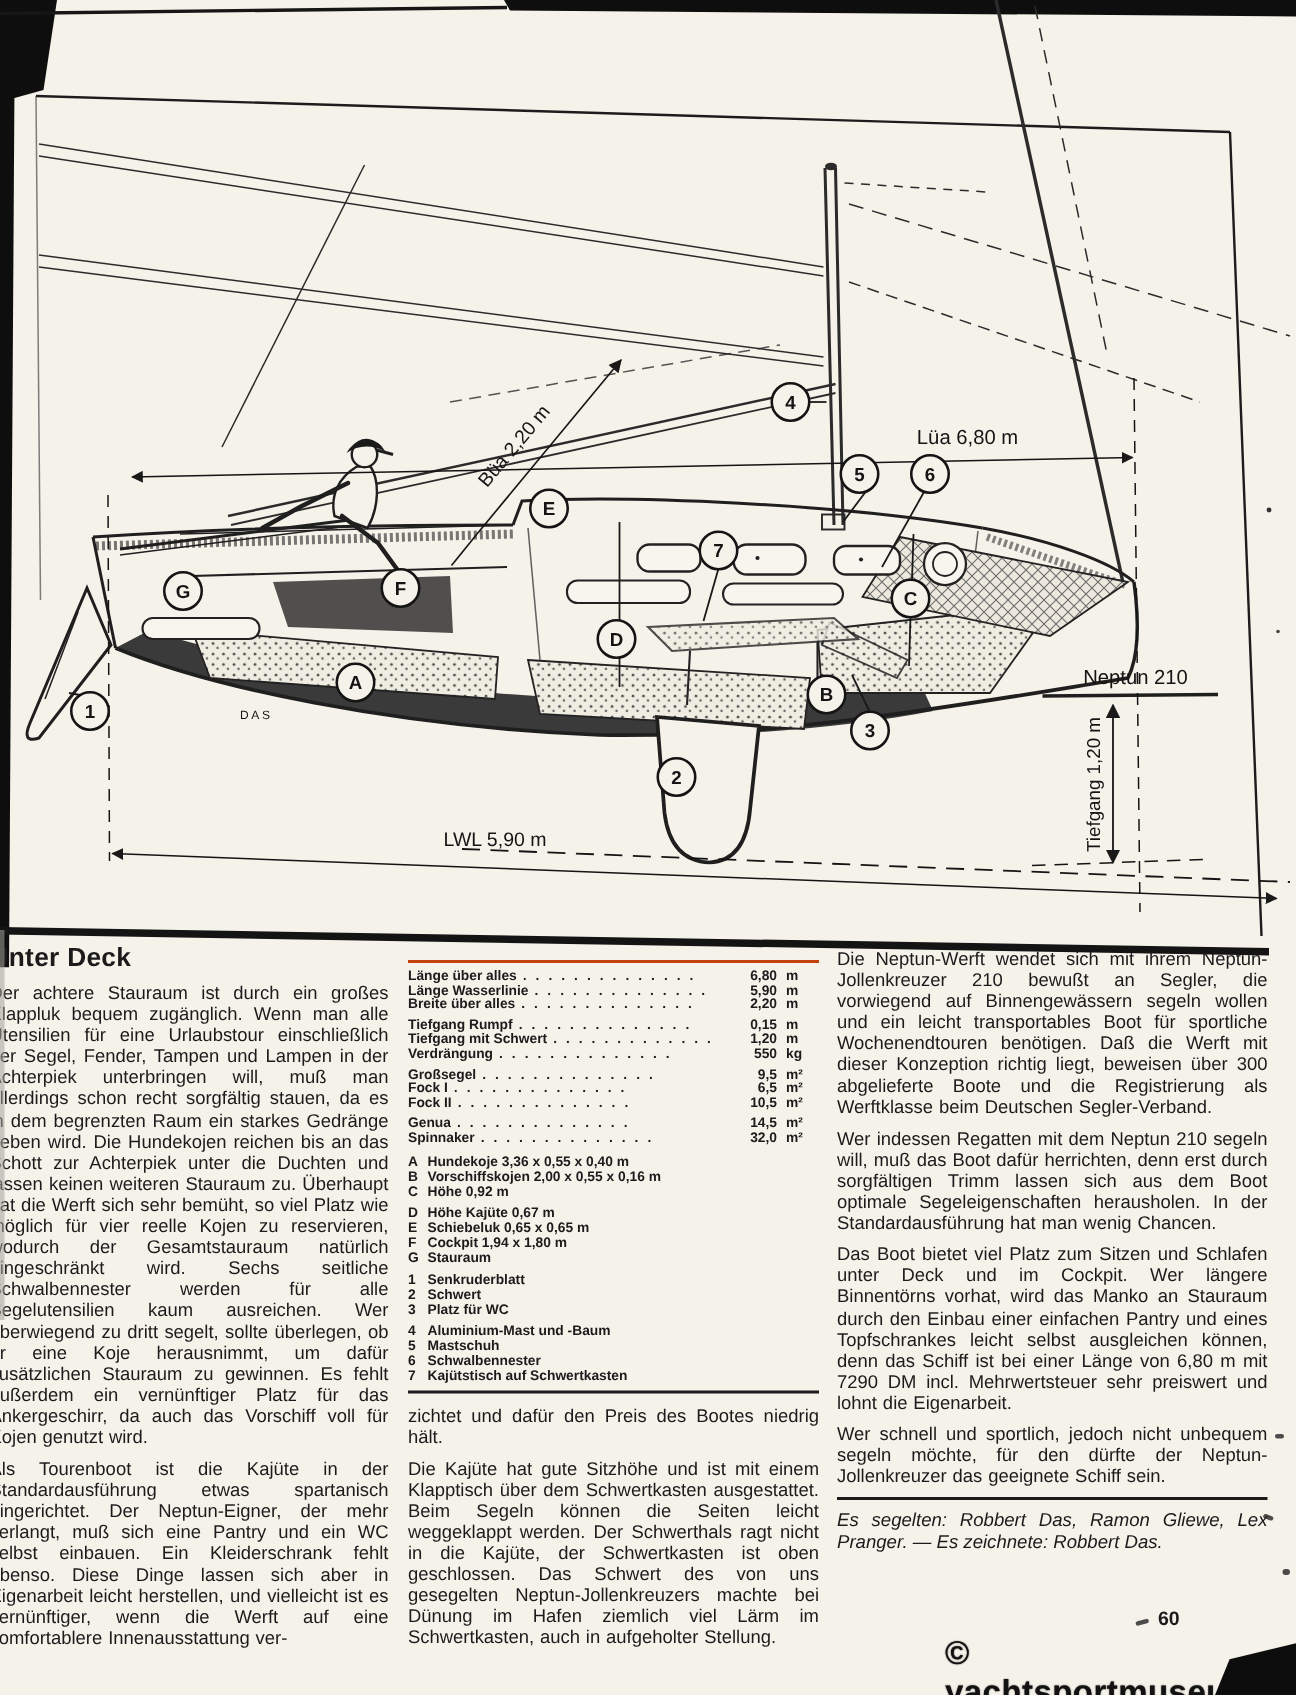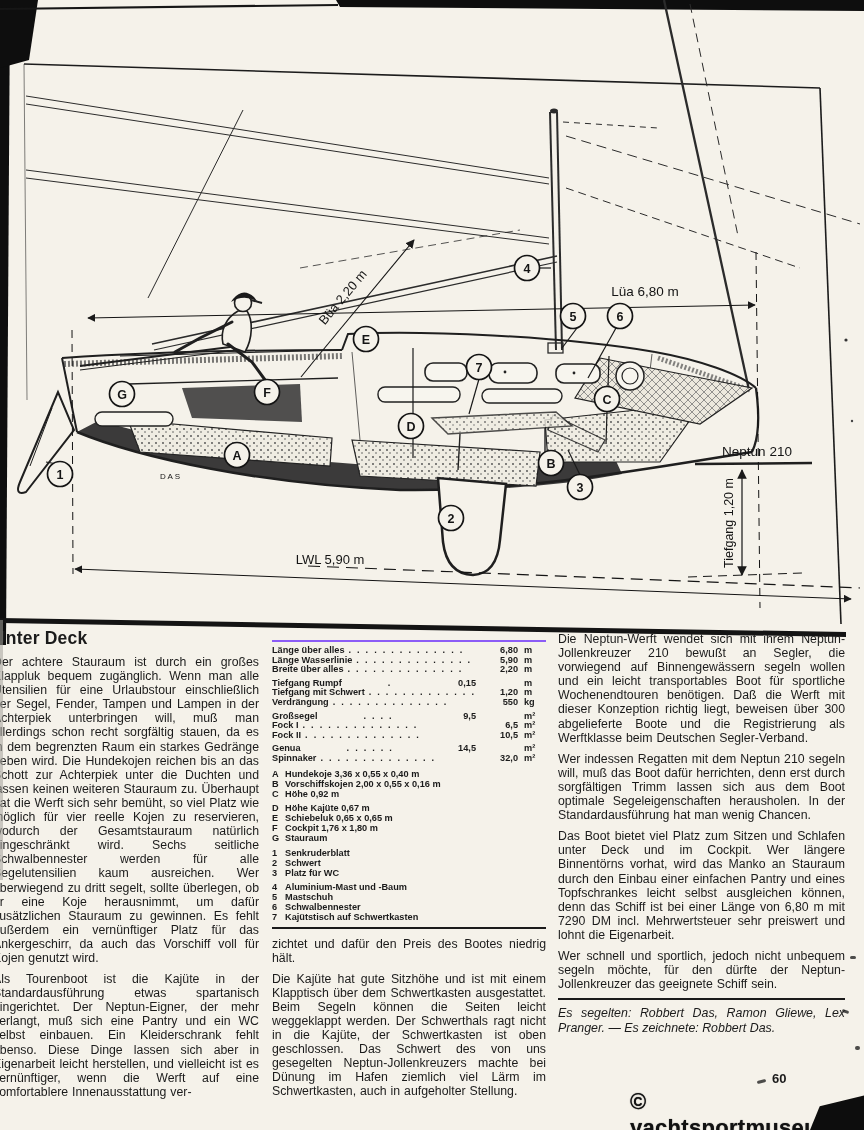--- a/index.html
+++ b/index.html
@@ -11,23 +11,23 @@
   svg.drawing { position:absolute; left:0; top:0; }
   .col { position:absolute; }
   .col-left  { left:-7px;  top:628px; width:266px; }
   .col-mid   { left:272px; top:640px; width:274px; }
   .col-right { left:558px; top:632px; width:287px; }
   .heading { font-size:17.5px; font-weight:bold; letter-spacing:.2px; margin:0 0 6px 0; }
   .body-p {
     font-size:12.3px; line-height:14.1px; text-align:justify;
     margin:0 0 7px 0; word-spacing:.5px;
   }
-  .spec-table { border-top:2px solid #8b5cf6; padding-top:4px; }
+  .spec-table { border-top:2px solid #c2410c; padding-top:4px; }
   .spec-row { display:flex; align-items:baseline; font-size:9.2px; font-weight:bold; line-height:9.6px; }
-  .spec-row.gap { margin-top:4px;gap:42px; }
+  .spec-row.gap { margin-top:4px; }
   .spec-label { white-space:nowrap; }
   .spec-leader { flex:1; overflow:hidden; white-space:nowrap; letter-spacing:6px; margin:0 4px; }
   .spec-value { width:34px; text-align:right; white-space:nowrap; }
   .spec-unit  { width:22px; padding-left:6px; white-space:nowrap; }
   .legend { margin-top:5px; font-size:9.2px; font-weight:bold; line-height:10px; }
   .legend-row { display:flex; }
   .legend-row.gap { margin-top:4px; }
   .legend-key { width:13px; flex:0 0 13px; }
   .mid-rule { border-top:2px solid #1b1b1b; margin:5px 0 8px 0; }
   .credits {
@@ -348,21 +348,21 @@
           <div class="legend-row gap">
             <span class="legend-key">D</span>
             <span class="legend-text">Höhe Kajüte 0,67 m</span>
           </div>
           <div class="legend-row">
             <span class="legend-key">E</span>
             <span class="legend-text">Schiebeluk 0,65 x 0,65 m</span>
           </div>
           <div class="legend-row">
             <span class="legend-key">F</span>
-            <span class="legend-text">Cockpit 1,76 x 1,80 m</span>
+            <span class="legend-text">Cockpit 1,94 x 1,80 m</span>
           </div>
           <div class="legend-row">
             <span class="legend-key">G</span>
             <span class="legend-text">Stauraum</span>
           </div>
         </div>
       <div class="legend">
           <div class="legend-row">
             <span class="legend-key">1</span>
             <span class="legend-text">Senkruderblatt</span>

